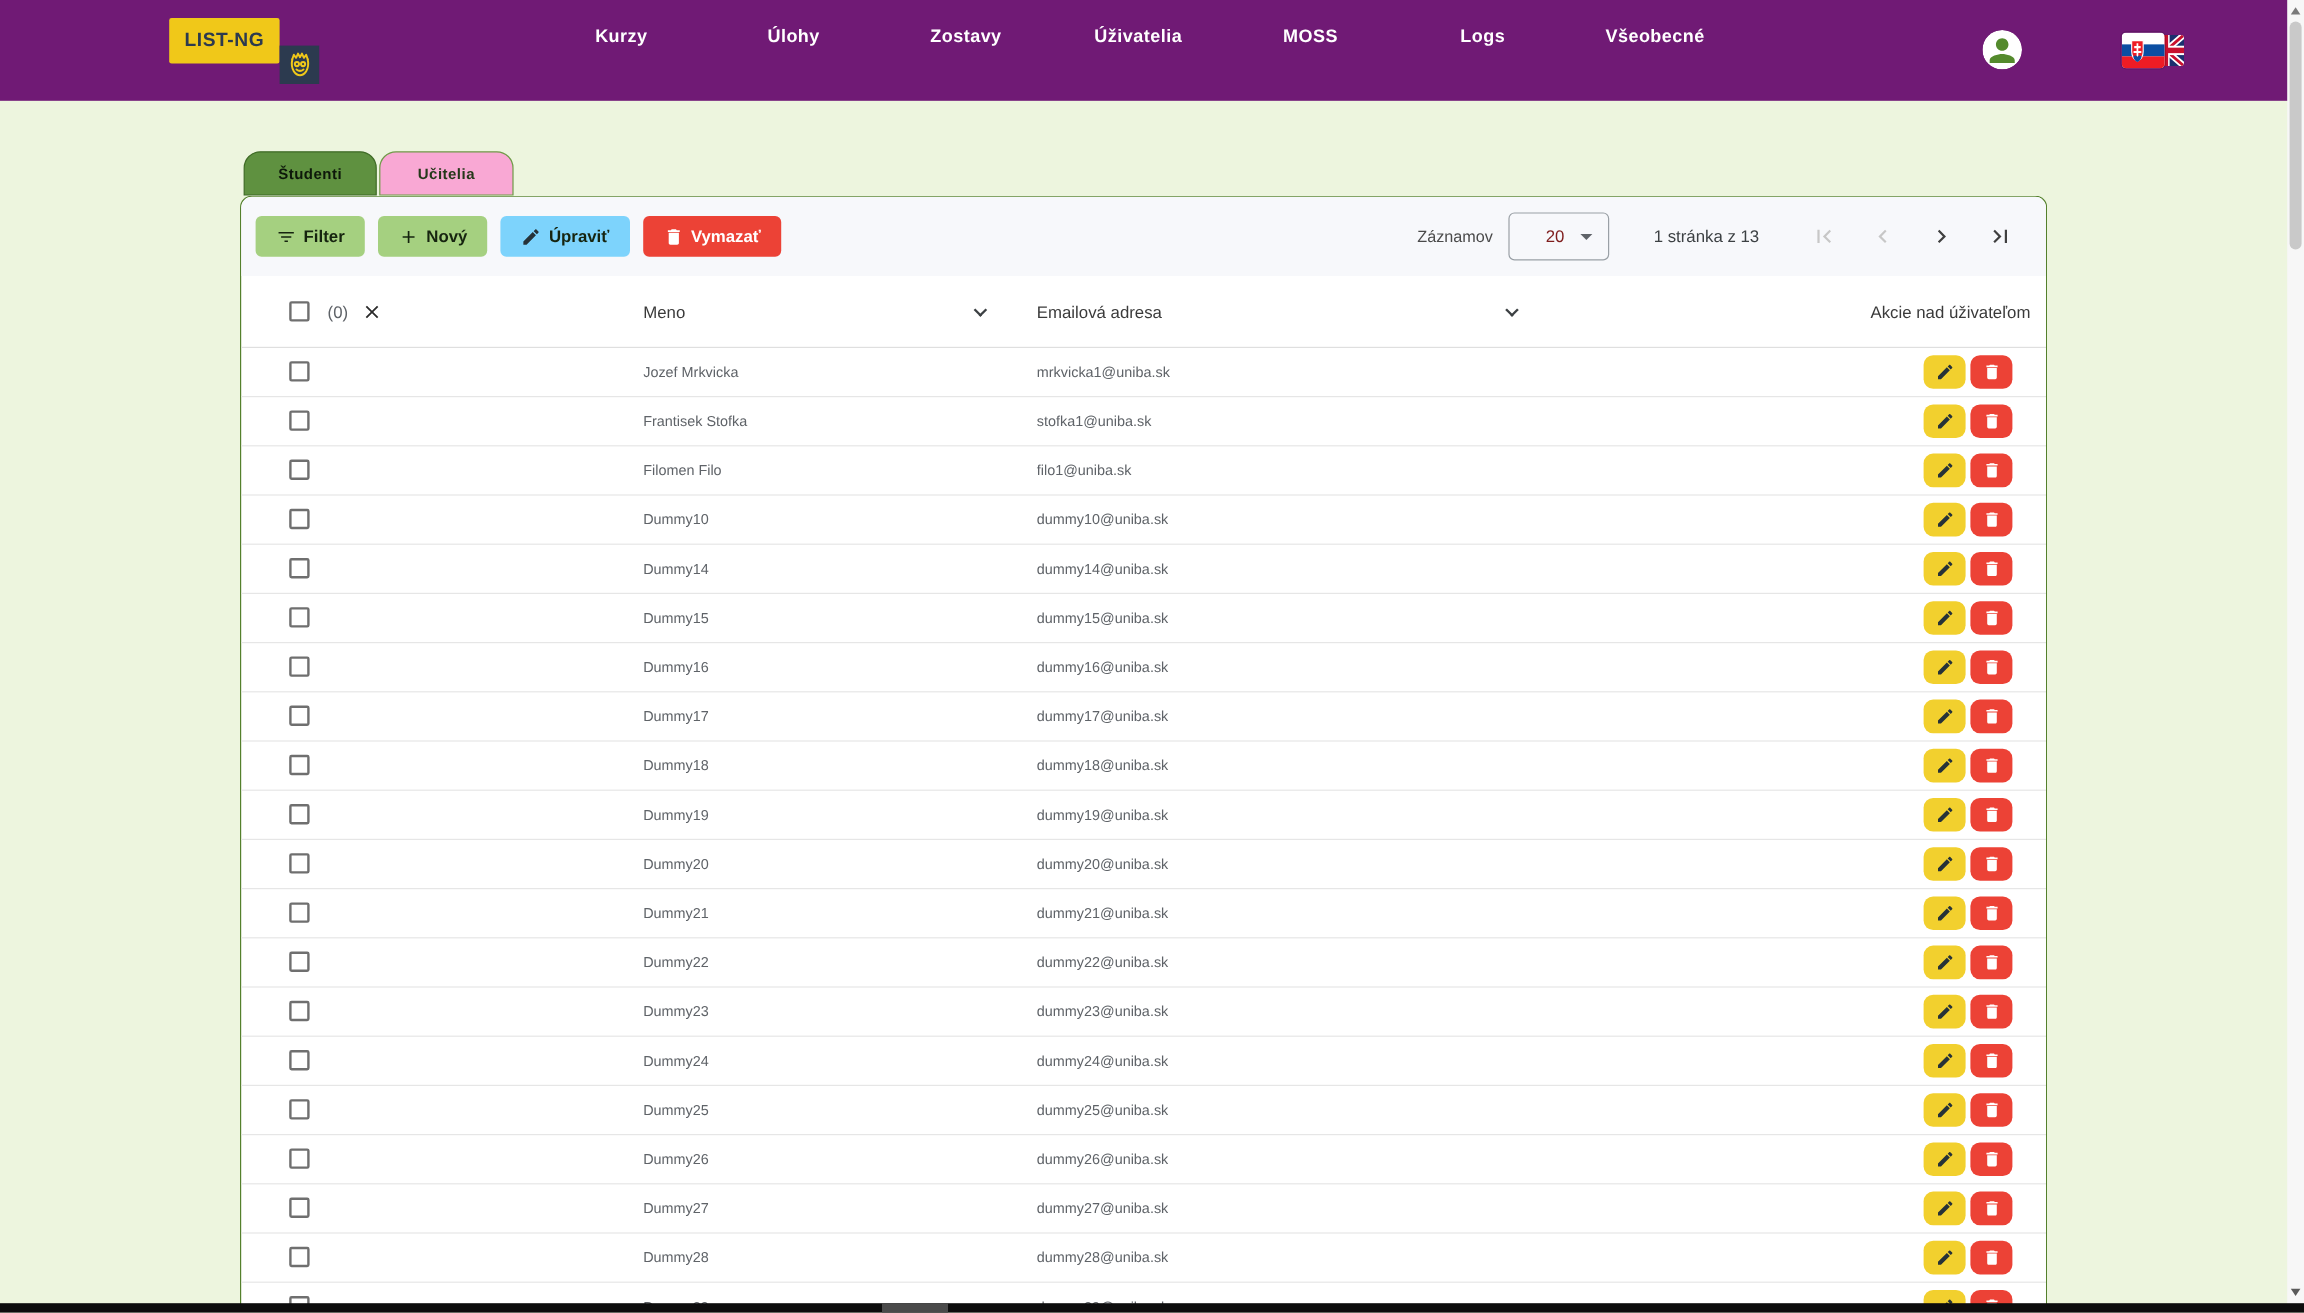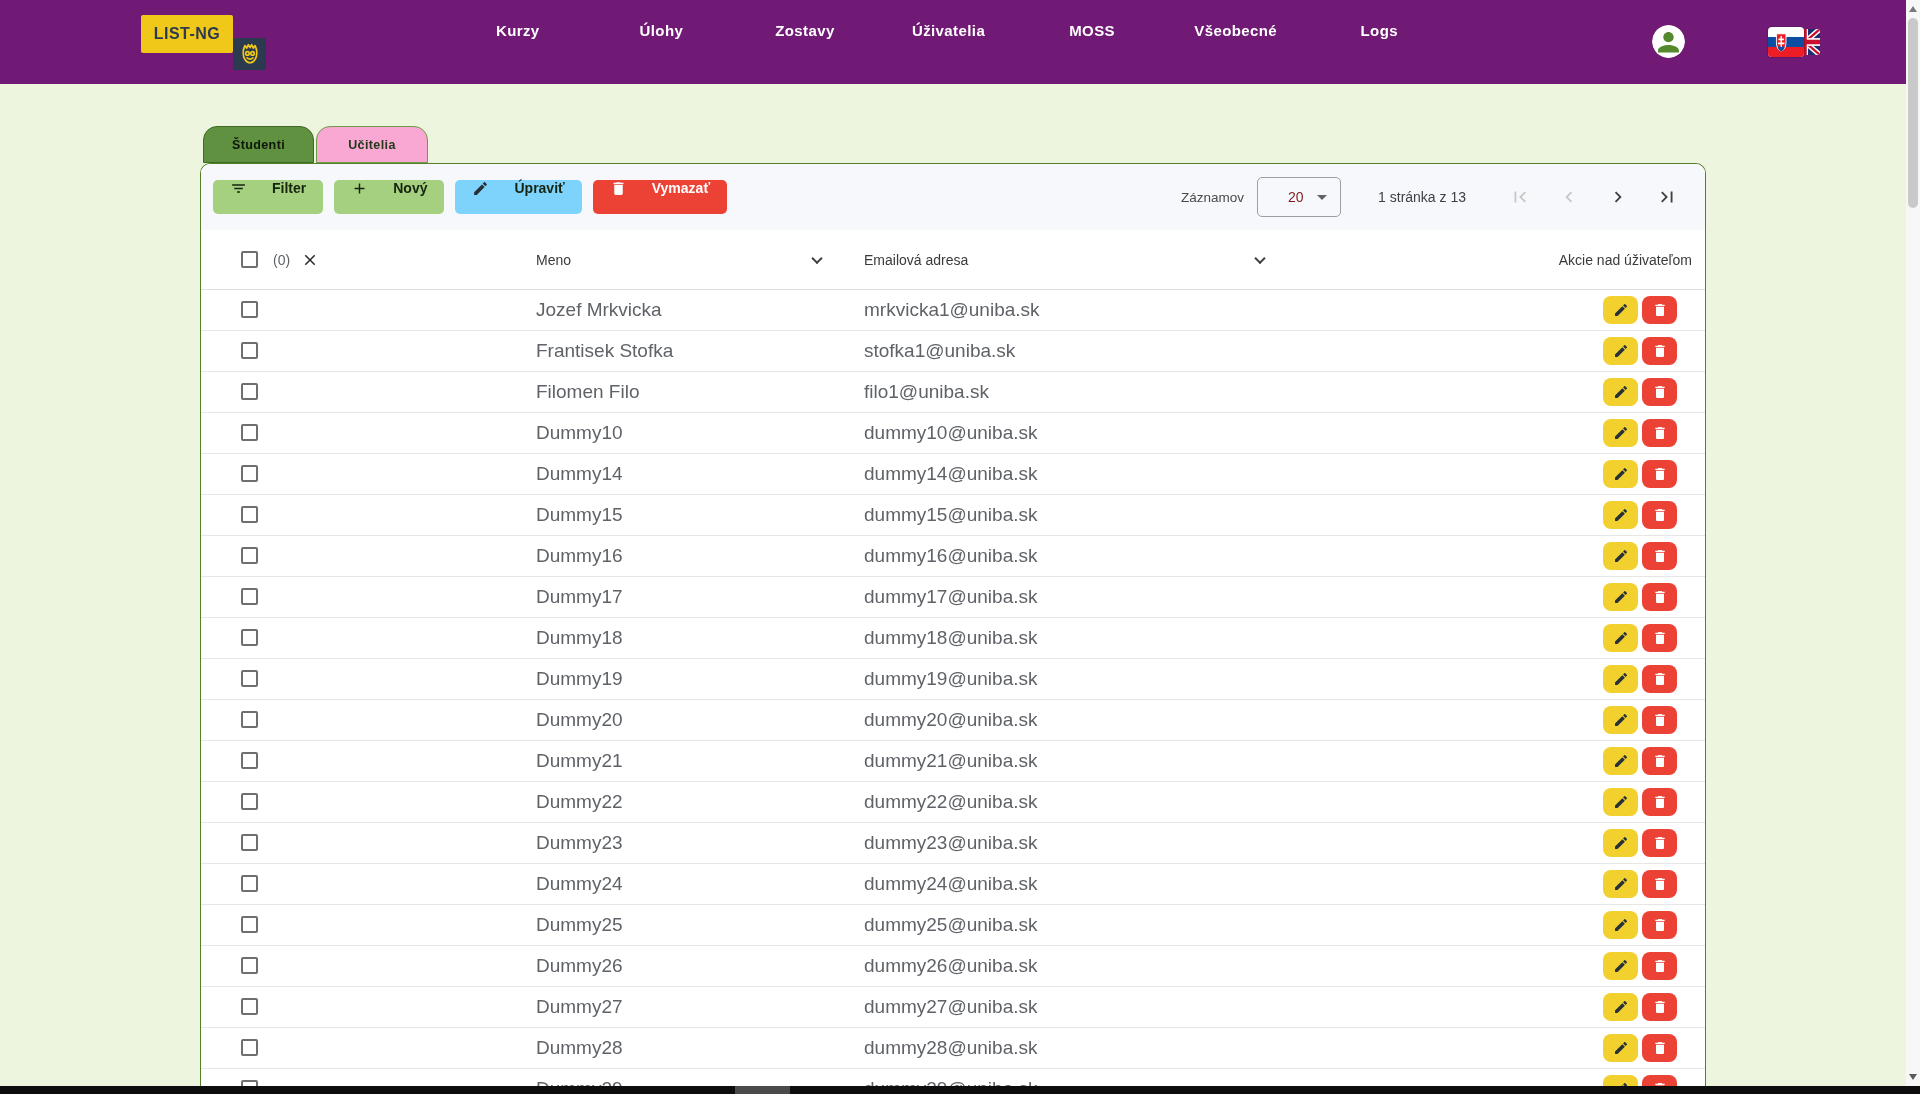--- a/index.html
+++ b/index.html
@@ -35,21 +35,21 @@
     letter-spacing:.4px; cursor:pointer; }
   .tab-active { left:203px; width:111px; background:#5f9140; color:#0d180a; border:1px solid #3f6b26; z-index:3; }
   .tab-inactive { left:316px; width:112px; background:#f9a8d4; color:#25381a; border:1px solid #6f9b48; z-index:2; }
 
   
   .card { position:absolute; left:200px; top:163px; width:1506px; height:924px; background:#fff;
     border:1px solid #54802c; border-bottom:none; border-radius:10px 10px 0 0; overflow:hidden; z-index:1; }
 
   
   .toolbar { height:66px; background:#f7f8fb; display:flex; align-items:center; padding:0 16px 0 12px; }
-  .btn { height:34px; border:none; border-radius:5px; display:inline-flex; align-items:flex-start; gap:25px;
+  .btn { height:34px; border:none; border-radius:5px; display:inline-flex; align-items:center; gap:6px;
     padding:0 17px; font-family:inherit; font-size:14px; font-weight:bold; cursor:pointer; }
   .btn svg { width:17px; height:17px; }
   .btn-green { background:#a5d080; color:#16240f; }
   .btn-yellow { background:#7dd3fc; color:#16240f; margin-left:11px; }
   .btn-red { background:#ec4236; color:#fff; margin-left:11px; }
   .btn + .btn-green { margin-left:11px; }
   .tb-right { margin-left:auto; display:flex; align-items:center; }
   .records-label { font-size:13.5px; color:#4a4a4a; margin-right:13px; }
   .page-size { width:84px; height:40px; border:1px solid #9aa0a6; border-radius:5px; display:flex;
     align-items:center; justify-content:space-between; padding:0 13px 0 30px; font-size:14px;
@@ -70,21 +70,21 @@
   .sel-count { position:absolute; left:72px; top:50%; transform:translateY(-50%); color:#5f6368; }
   .clear-x { position:absolute; left:100px; top:50%; transform:translateY(-50%); width:18px; height:18px; cursor:pointer; }
   .clear-x svg { width:18px; height:18px; fill:#2b2b2b; }
   .col-name { position:absolute; left:335px; top:50%; transform:translateY(-50%); }
   .col-email { position:absolute; left:663px; top:50%; transform:translateY(-50%); }
   .col-actions { position:absolute; right:13px; top:50%; transform:translateY(-50%); }
   .chev { position:absolute; top:50%; width:8px; height:8px; border-right:2px solid #3c4043;
     border-bottom:2px solid #3c4043; transform:translateY(-70%) rotate(45deg); cursor:pointer; }
   .chev-1 { left:612px; } .chev-2 { left:1055px; }
 
-  .row { position:relative; height:41px; border-bottom:1px solid #e6e6e6; font-size:19px; color:#5f6368; }
+  .row { position:relative; height:41px; border-bottom:1px solid #e6e6e6; font-size:12px; color:#5f6368; }
   .cell-name { position:absolute; left:335px; top:50%; transform:translateY(-50%); }
   .cell-email { position:absolute; left:663px; top:50%; transform:translateY(-50%); }
   .icon-btn { position:absolute; top:6px; width:35px; height:28px; border:none; border-radius:8px;
     display:flex; align-items:center; justify-content:center; cursor:pointer; }
   .icon-btn svg { width:16px; height:16px; }
   .ib-edit { left:1402px; background:#f2d02e; }
   .ib-del  { left:1441px; background:#ec4236; }
 
   
   .vscroll { position:absolute; right:0; top:0; width:14px; height:1087px; background:#f7f7f7; z-index:10; }
@@ -109,22 +109,22 @@
         <circle cx="14.2" cy="11.5" r="1.5"></circle>
       <path d="M9.5 15.3 Q12 17.4 14.5 15.3"></path>
     </svg>
   </div>
   <div class="nav">
     <div class="nav-item">Kurzy</div>
     <div class="nav-item">Úlohy</div>
     <div class="nav-item">Zostavy</div>
     <div class="nav-item">Úživatelia</div>
     <div class="nav-item">MOSS</div>
+    <div class="nav-item">Logs</div>
     <div class="nav-item">Všeobecné</div>
-    <div class="nav-item">Logs</div>
   </div>
   <div class="avatar">
     <svg viewBox="0 0 24 24">
       <circle cx="12" cy="12" r="12" fill="#fff"></circle>
       <path fill="#548a2d" d="M12 12.6c2.1 0 3.8-1.7 3.8-3.8S14.1 5 12 5 8.2 6.7 8.2 8.8s1.7 3.8 3.8 3.8zm0 1.9c-2.5 0-7.6 1.3-7.6 3.8V20h15.2v-1.7c0-2.5-5.1-3.8-7.6-3.8z"></path>
     </svg>
   </div>
   <div class="flags">
     <div class="flag-uk">
       <svg viewBox="0 0 60 40" preserveAspectRatio="none">

